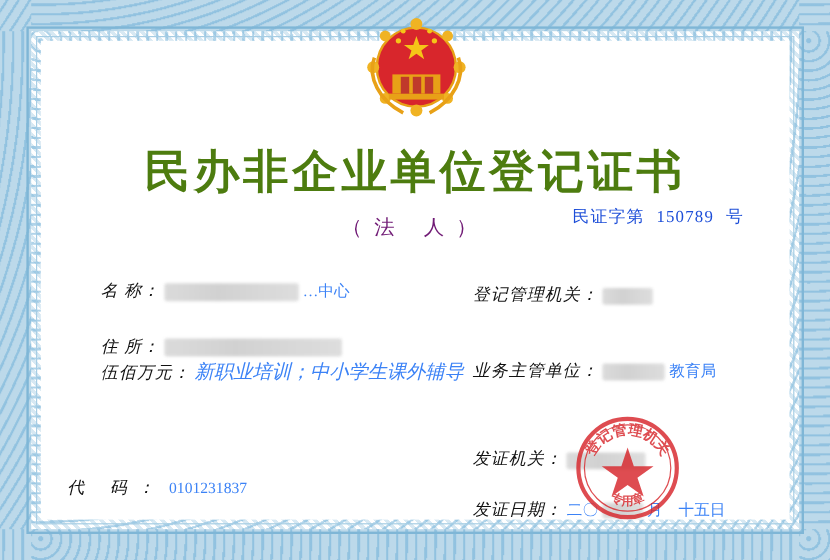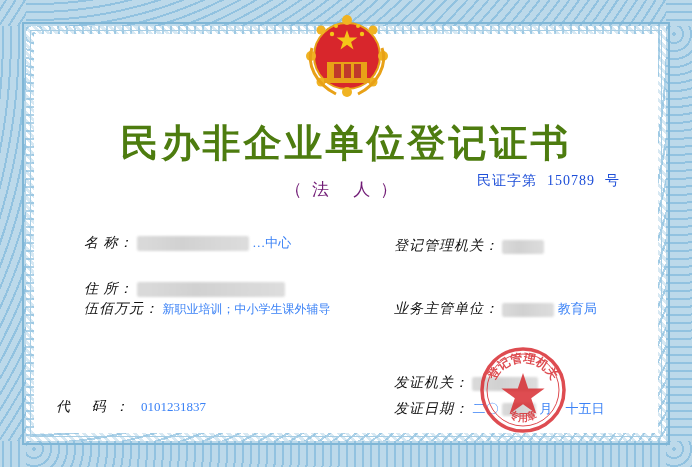--- a/index.html
+++ b/index.html
@@ -145,21 +145,21 @@
   }
   .label.spread {
     letter-spacing: 9px;
   }
   .value {
     display: inline-block;
     font-size: 13px;
     color: #3b82f6;
     vertical-align: baseline;
   }
-  .value.small { font-size: 12px; }
+  .value.small { font-size: 16px; font-style: italic; }
 
   
   .redact {
     display: inline-block;
     vertical-align: middle;
     background: linear-gradient(90deg, #d9d9d9, #cfcfcf 40%, #dcdcdc);
     filter: blur(1.2px);
     border-radius: 2px;
     opacity: 0.95;
   }
@@ -168,21 +168,21 @@
   #f-name      { left: 84px;  top: 234px; }
   #f-address   { left: 84px;  top: 280px; }
   #f-scope     { left: 84px;  top: 300px; }
   #f-code      { left: 56px;  top: 398px; }
 
   
   #f-legalrep  { left: 394px; top: 237px; }
   #f-capital   { left: 394px; top: 266px; }
   #f-authority { left: 394px; top: 300px; }
   #f-issuer    { left: 394px; top: 374px; }
-  #f-date      { left: 394px; top: 400px; text-align: center; }
+  #f-date      { left: 394px; top: 416px; text-align: center; }
 
   
   .seal {
     position: absolute;
     left: 478px;
     top: 345px;
     width: 90px;
     height: 90px;
     opacity: 0.82;
   }

